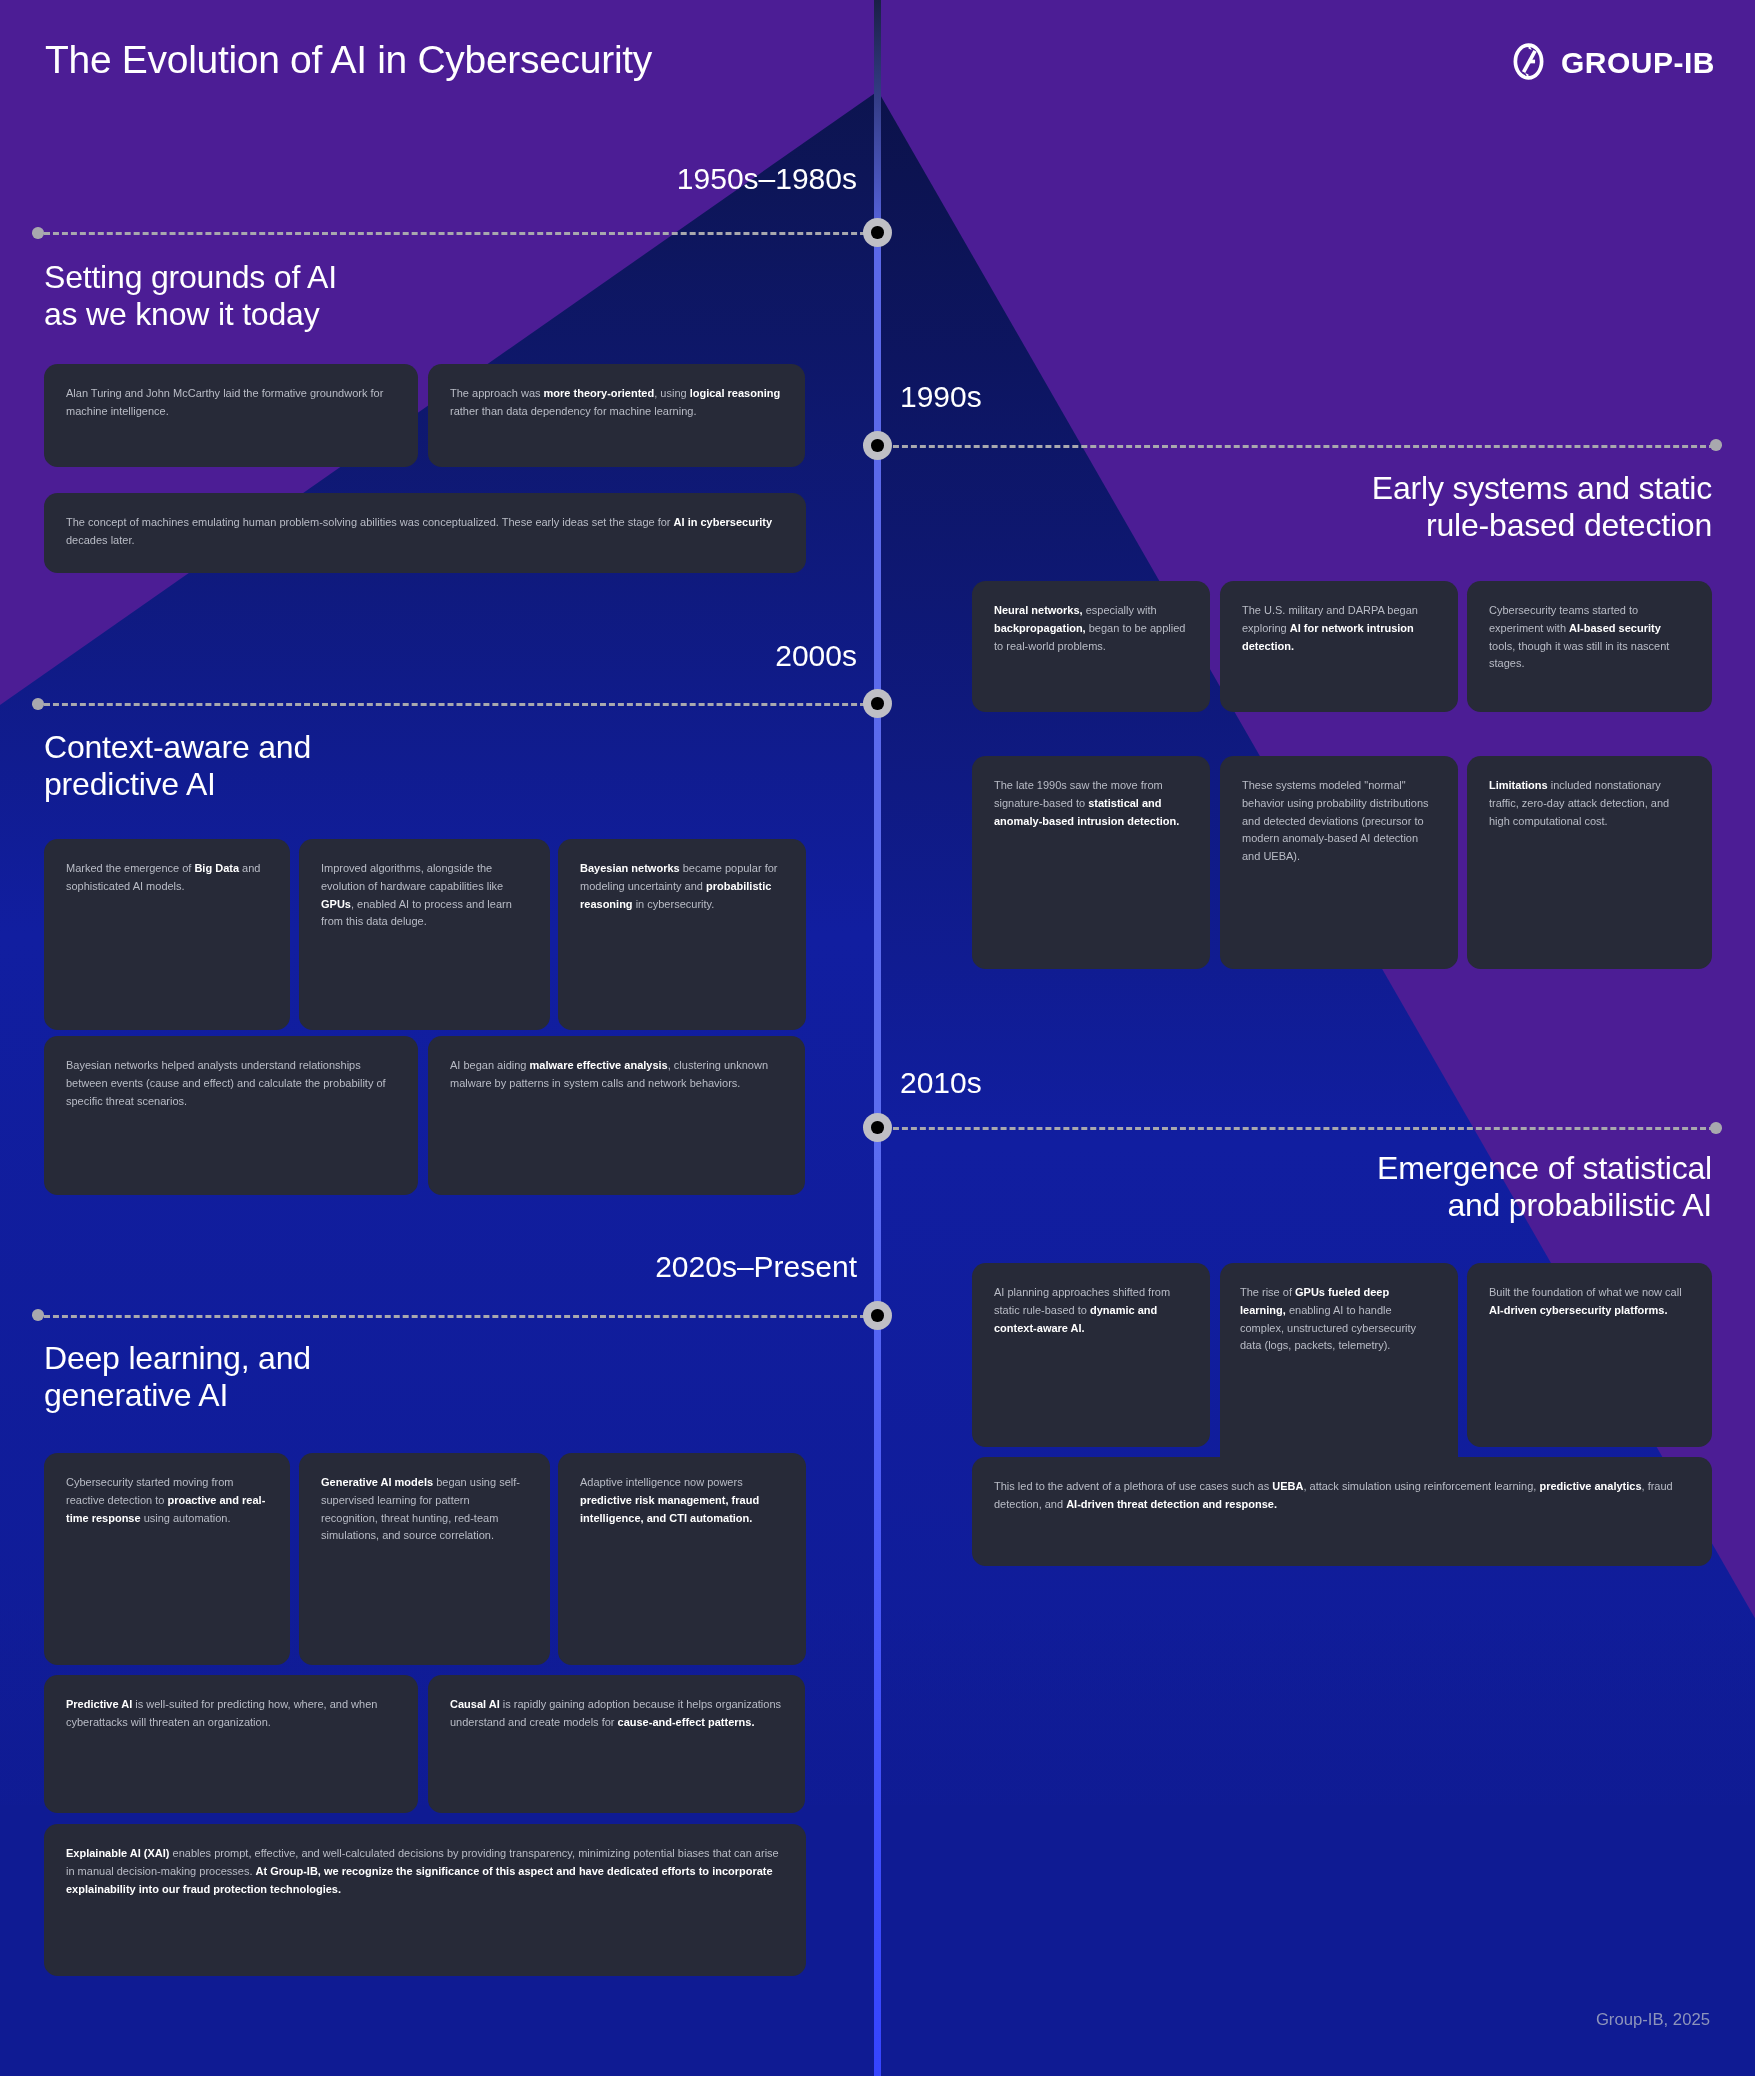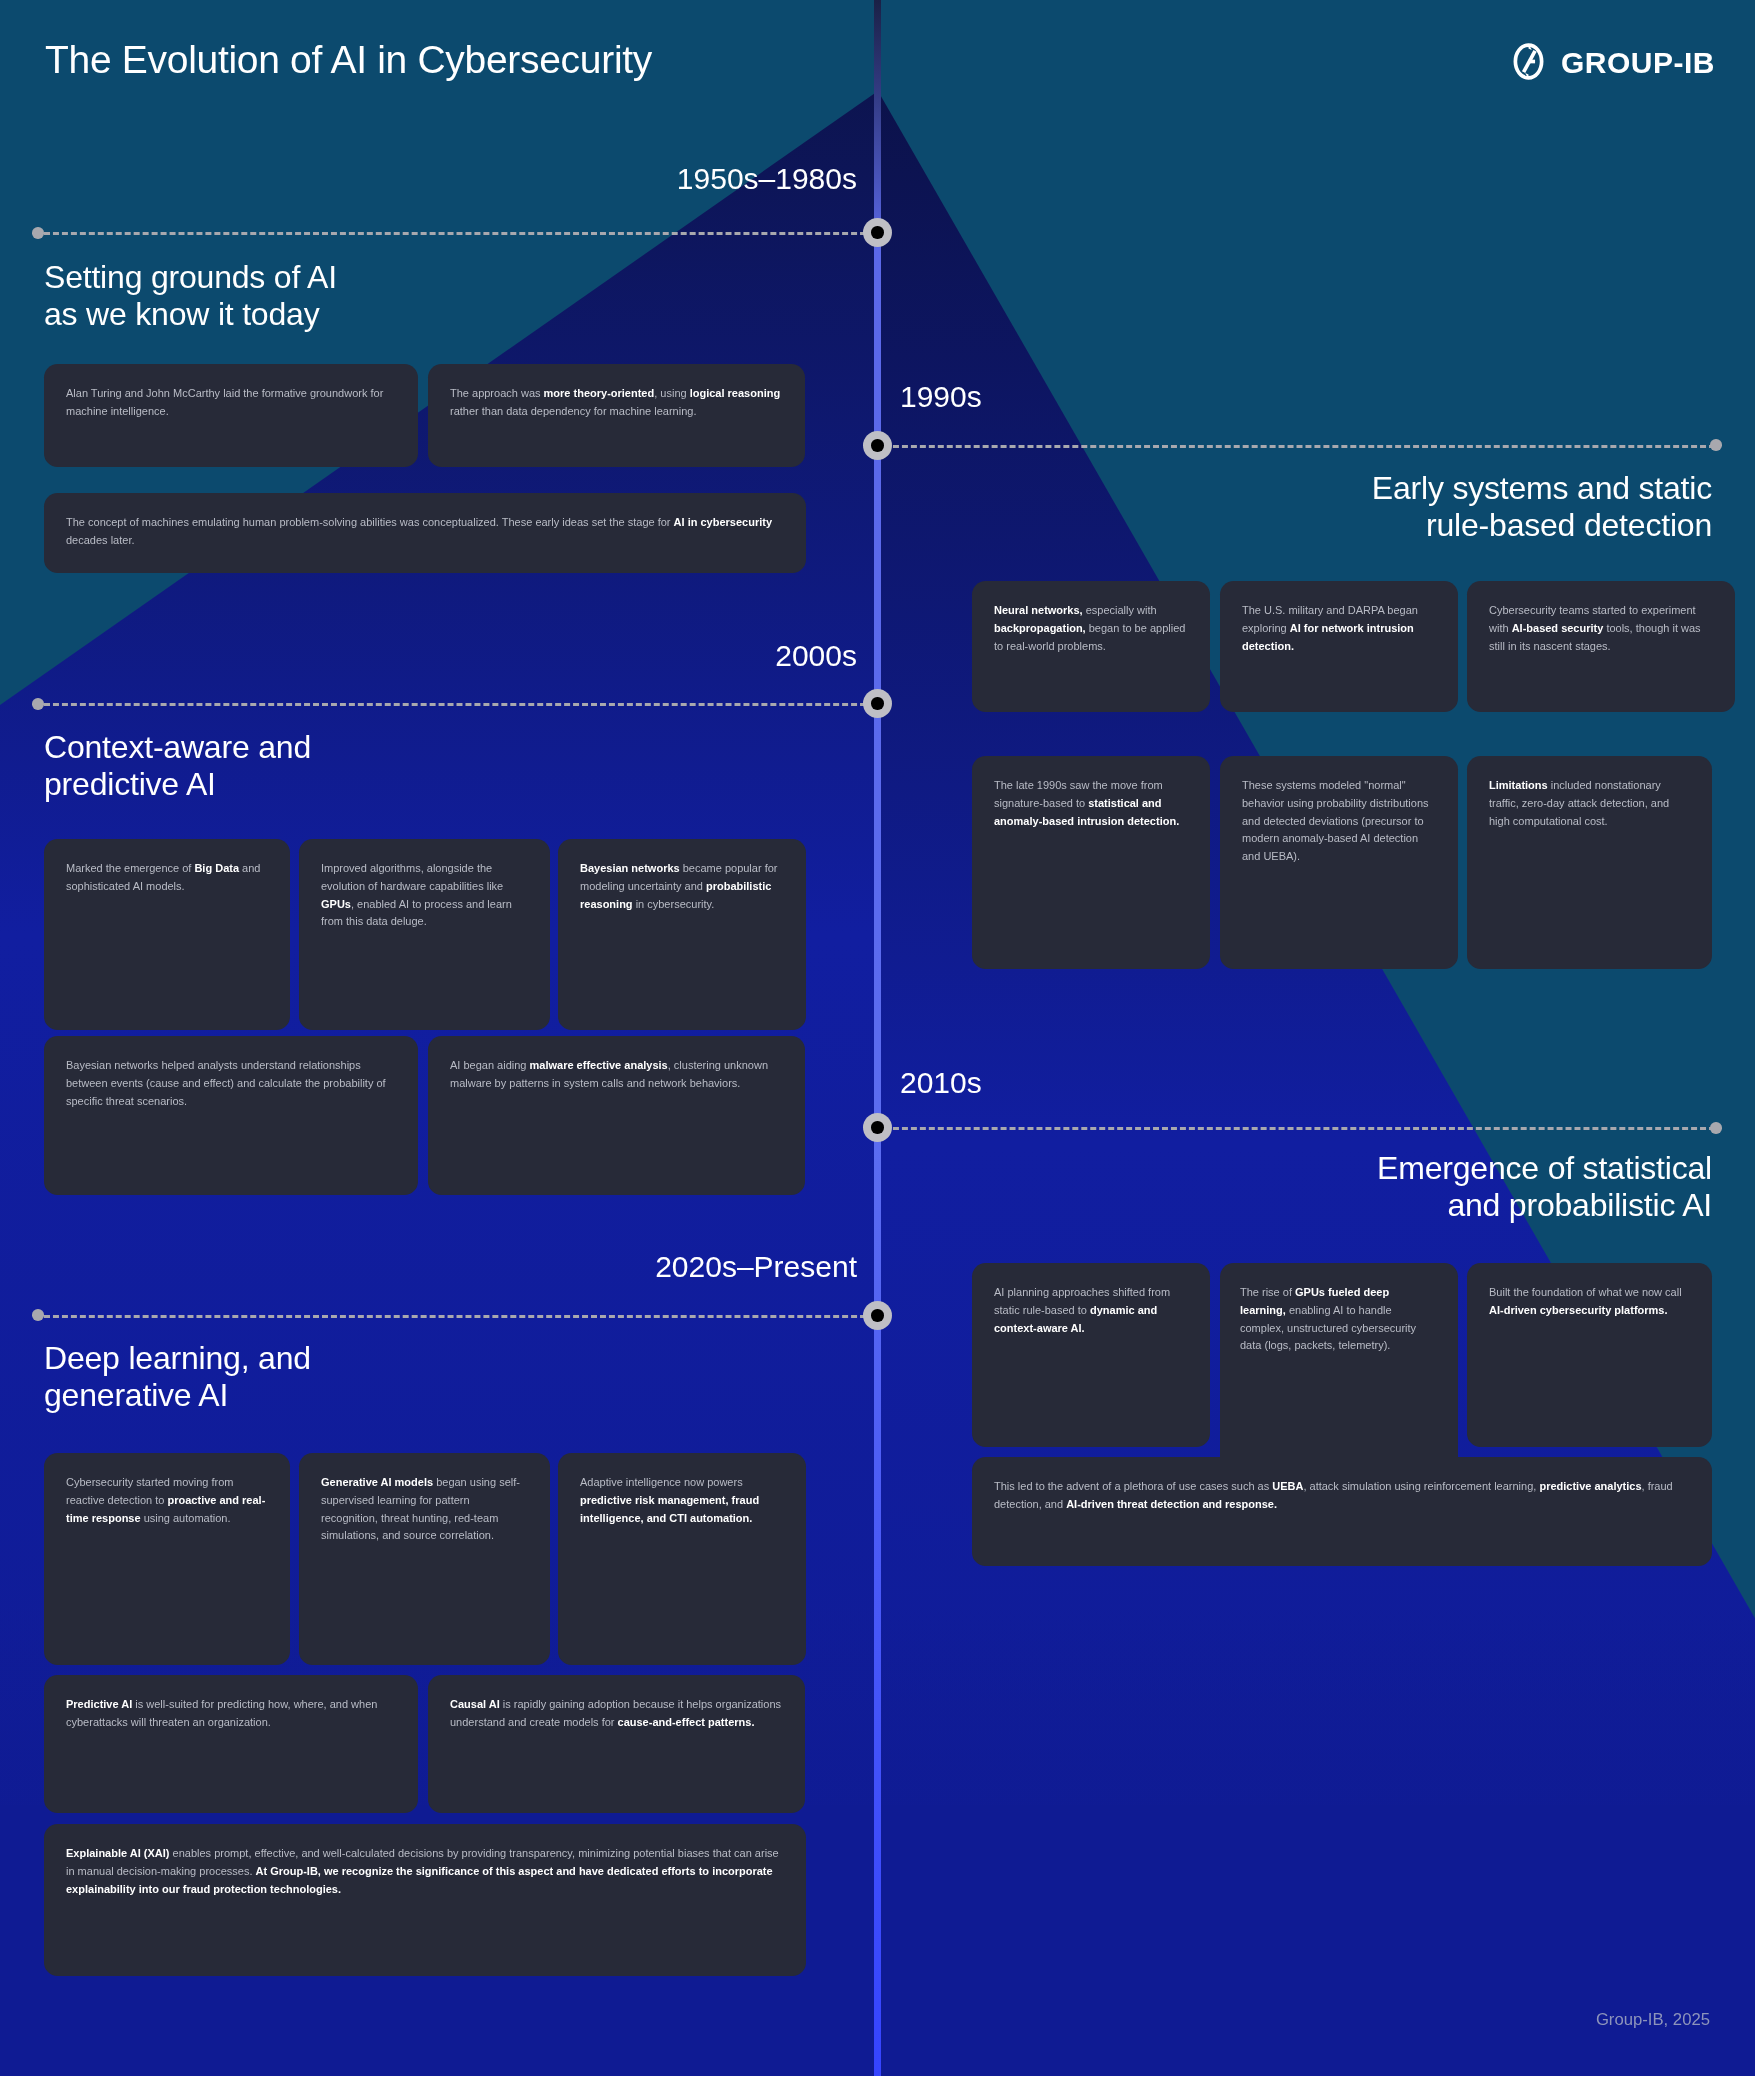--- a/index.html
+++ b/index.html
@@ -5,21 +5,21 @@
   * { box-sizing: border-box; margin: 0; padding: 0; }
   html, body {
     width: 1756px; height: 2077px;
     background: #000000;
     font-family: "Liberation Sans", sans-serif;
     overflow: hidden;
   }
   #page {
     position: relative;
     width: 1756px; height: 2077px;
-    background: #0c4a6e;
+    background: #4c1d95;
     overflow: hidden;
   }
   
   .bg-layer { position: absolute; inset: 0; z-index: 0; pointer-events: none; }
   .bg-wedge-left {
     position: absolute; inset: 0;
     background: linear-gradient(180deg, #0c1347 0%, #111ea0 45%, #0f1b93 100%);
     clip-path: polygon(878px 91px, 878px 2077px, 0px 2077px, 0px 705px);
   }
   .bg-wedge-right {
@@ -136,21 +136,21 @@
 
   <div class="era-label" style="left:900px; top:380px;">1990s</div>
   <div class="dash-line" style="left:884px; top:445px; width:831px;"></div>
   <div class="node-big" style="left:863px; top:431px;"></div>
   <div class="node-small" style="left:1710px; top:439px;"></div>
   <div class="sec-heading ra" style="left:993px; top:470px; width:719px;">Early systems and static
 rule-based detection</div>
 
   <div class="card" style="left:972px; top:581px; width:238px; height:131px;"><b>Neural networks,</b> especially with <b>backpropagation,</b> began to be applied to real-world problems.</div>
   <div class="card" style="left:1220px; top:581px; width:238px; height:131px;">The U.S. military and DARPA began exploring <b>AI for network intrusion detection.</b></div>
-  <div class="card" style="left:1467px; top:581px; width:268px; height:131px;">Cybersecurity teams started to experiment with <b>AI-based security</b> tools, though it was still in its nascent stages.</div>
+  <div class="card" style="left:1467px; top:581px; width:245px; height:131px;">Cybersecurity teams started to experiment with <b>AI-based security</b> tools, though it was still in its nascent stages.</div>
 
   <div class="card" style="left:972px; top:756px; width:238px; height:213px;">The late 1990s saw the move from signature-based to <b>statistical and anomaly-based intrusion detection.</b></div>
   <div class="card" style="left:1220px; top:756px; width:238px; height:213px;">These systems modeled "normal" behavior using probability distributions and detected deviations (precursor to modern anomaly-based AI detection and UEBA).</div>
   <div class="card" style="left:1467px; top:756px; width:245px; height:213px;"><b>Limitations</b> included nonstationary traffic, zero-day attack detection, and high computational cost.</div>
 
   <div class="era-label right-align" style="left:366px; top:639px; width:491px;">2000s</div>
   <div class="dash-line" style="left:44px; top:703px; width:831px;"></div>
   <div class="node-small" style="left:32px; top:698px;"></div>
   <div class="node-big" style="left:863px; top:689px;"></div>
   <div class="sec-heading" style="left:44px; top:729px; width:679px;">Context-aware and

